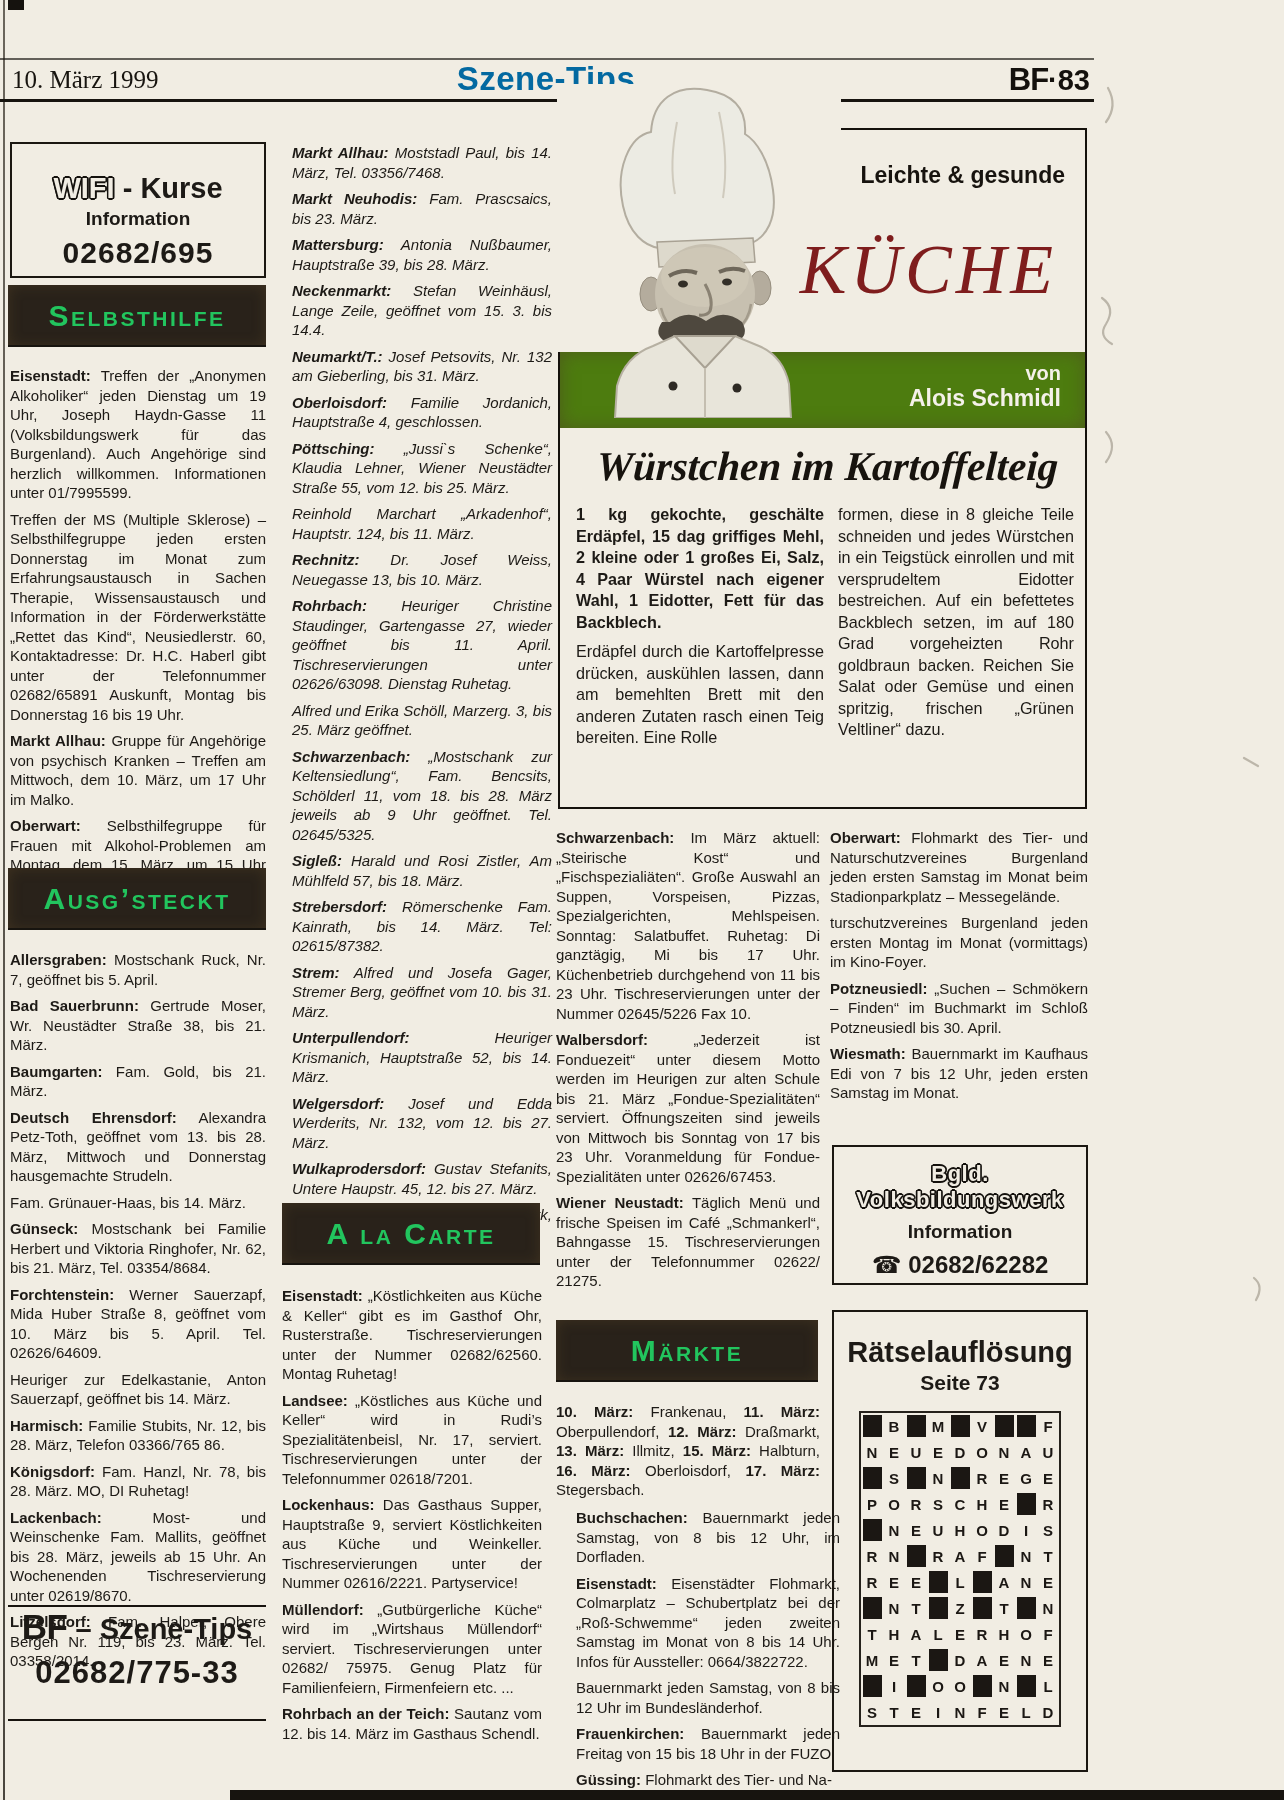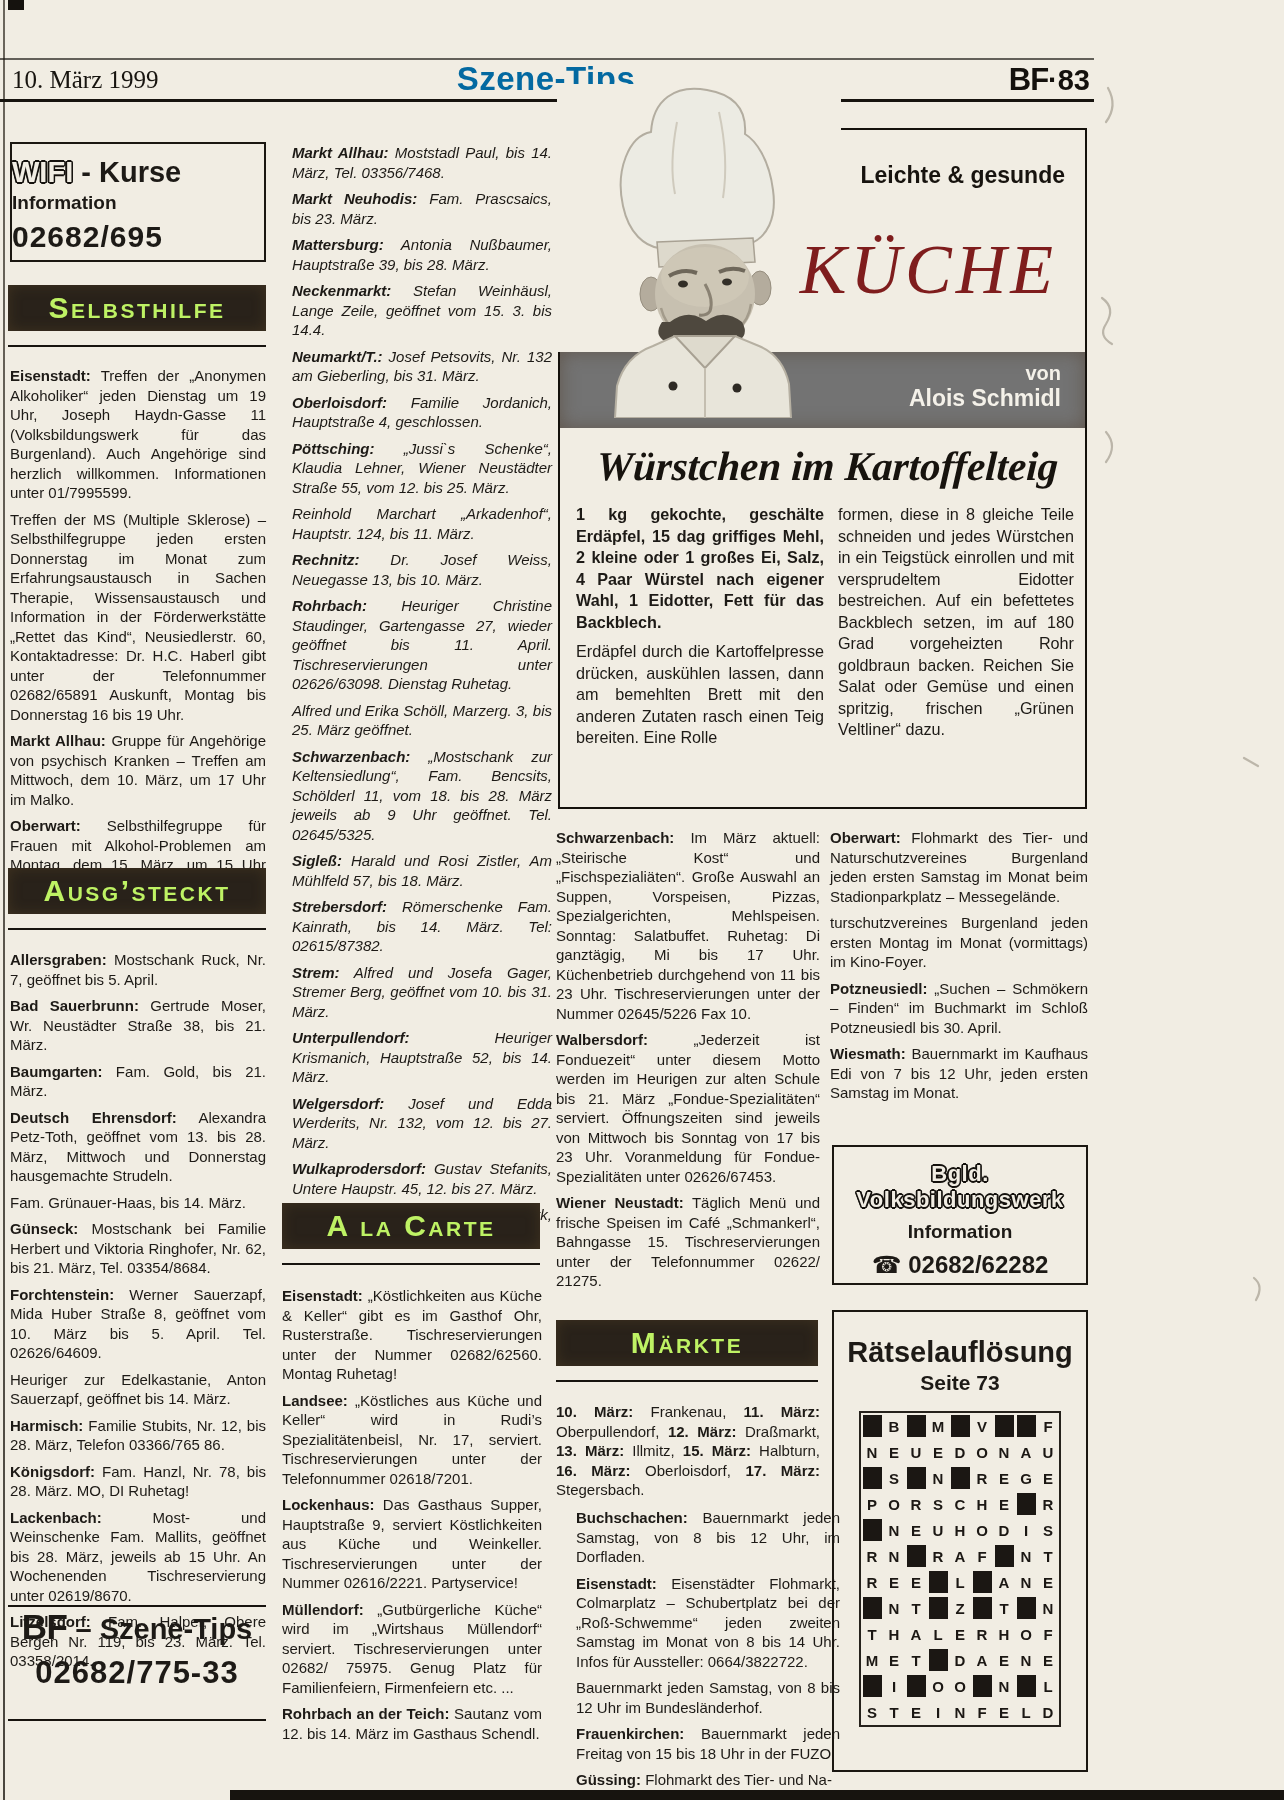--- a/index.html
+++ b/index.html
@@ -6,41 +6,41 @@
   .page{position:relative;width:1284px;height:1800px;background:#f1ede3;overflow:hidden;
         font-family:"Liberation Sans","DejaVu Sans",sans-serif;color:#1d1a16;}
   .abs{position:absolute;}
   
   .m-date{font-family:"Liberation Serif","DejaVu Serif",serif;font-size:25px;color:#17140f;}
   .m-title{font-size:33px;font-weight:700;text-align:center;letter-spacing:.5px;color:#0369a1;}
   .m-page{font-size:29px;font-weight:800;color:#14110d;letter-spacing:0;}
   .m-page .brand{font-weight:800;letter-spacing:-1px;font-size:31px;}
   .rule{background:#17140f;}
   
-  .bar{background:#29221a;color:#bef264;display:flex;align-items:center;justify-content:center;
-       font-variant:small-caps;font-size:30px;font-weight:700;letter-spacing:2.5px;height:46px;
+  .bar{background:#29221a;color:#22c55e;display:flex;align-items:center;justify-content:center;
+       font-variant:small-caps;font-size:30px;font-weight:700;letter-spacing:2.5px;height:62px;
        box-shadow:inset 0 0 14px rgba(90,70,40,.45);}
   
   .coltext{font-size:15px;line-height:19.5px;hyphens:auto;}
   .entry{margin:0 0 7px;text-align:justify;}
   .lead{font-weight:700;}
   
-  .wifi-box{border:2px solid #1b1711;padding-top:12px;}
+  .wifi-box{border:2px solid #1b1711;text-align:center;padding-top:28px;}
   .wifi-line{font-size:29px;font-weight:800;}
   .outline{color:#f1ede3;text-shadow:-1.4px -1.4px 0 #15120e,1.4px -1.4px 0 #15120e,-1.4px 1.4px 0 #15120e,
            1.4px 1.4px 0 #15120e,0 -1.6px 0 #15120e,0 1.6px 0 #15120e,-1.6px 0 0 #15120e,1.6px 0 0 #15120e;}
   .wifi-info{font-size:19px;font-weight:700;margin-top:3px;}
   .wifi-phone{font-size:30px;font-weight:800;margin-top:6px;letter-spacing:1px;}
   .bf-box{border-top:2.5px solid #17130e;border-bottom:2.5px solid #17130e;text-align:center;padding-top:0;}
   .bf-line1{font-size:29px;font-weight:700;}
   .bf-line1 .brand{font-size:35px;font-weight:800;letter-spacing:-.5px;}
   .bf-phone{font-size:31px;font-weight:800;margin-top:8px;letter-spacing:1px;}
   
   .recipe-box{border:2.5px solid #15110c;}
-  .band{background:#737373;box-shadow:inset 0 0 18px rgba(80,60,40,.5);}
+  .band{background:#4d7c0f;box-shadow:inset 0 0 18px rgba(80,60,40,.5);}
   .byline{text-align:right;padding:10px 24px 0 0;color:#f4f1e9;font-weight:700;}
   .byline .l1{font-size:20px;}
   .byline .l2{font-size:23px;}
   .tagline{font-size:23px;font-weight:800;color:#17130e;}
   .kueche{font-family:"Liberation Serif","DejaVu Serif",serif;font-style:italic;font-size:70px;
           letter-spacing:4px;color:#7f1d1d;}
   .script-title{font-family:"Liberation Serif","DejaVu Serif",serif;font-style:italic;font-weight:700;
           font-size:41px;text-align:center;color:#17130e;transform:skewX(-3deg);}
   .rec-col{font-size:16.2px;line-height:21.5px;text-align:justify;hyphens:auto;}
   .rec-col .ing{font-weight:700;margin:0 0 8px;}

